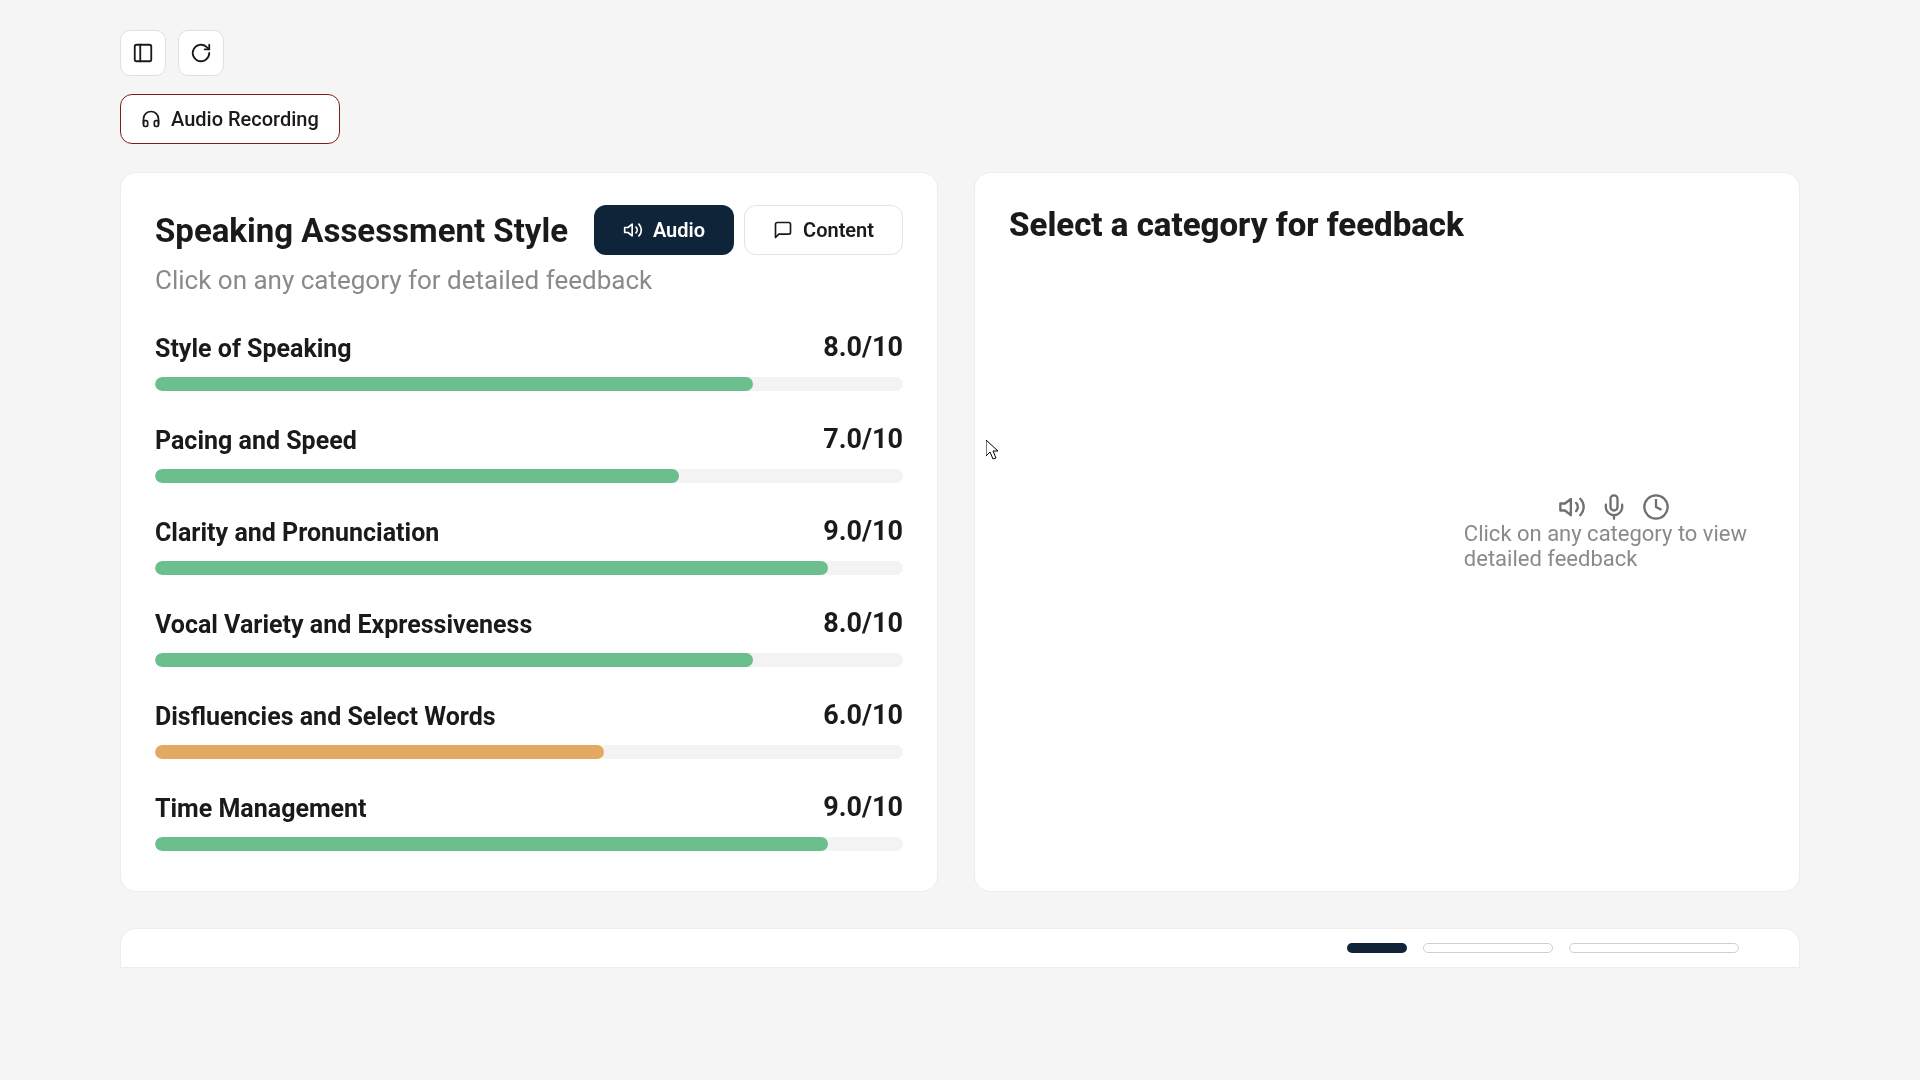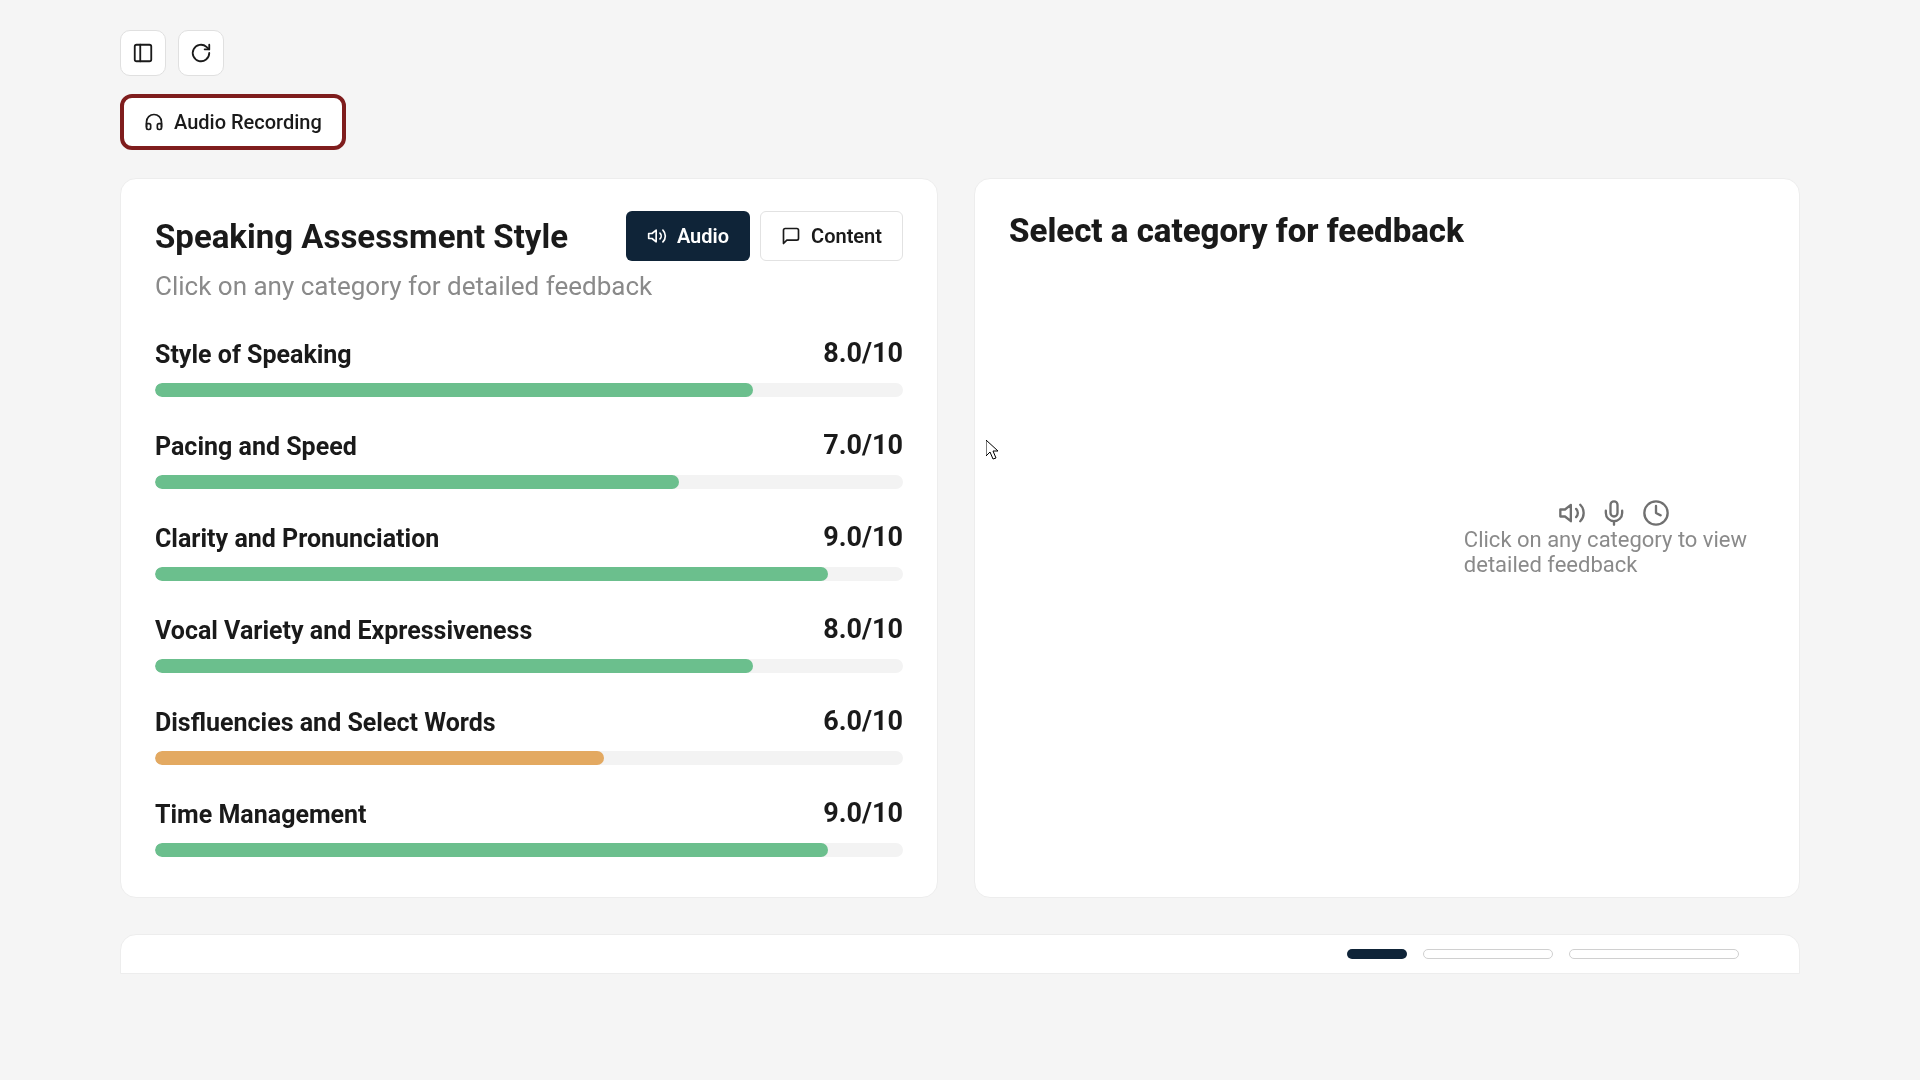--- a/index.html
+++ b/index.html
@@ -33,21 +33,21 @@
       display: flex;
       align-items: center;
       justify-content: center;
       cursor: pointer;
     }
     .audio-recording-pill {
       display: inline-flex;
       align-items: center;
       gap: 10px;
       padding: 12px 20px;
-      border: 4px solid #7f1d1d;
+      border: 1px solid #7f1d1d;
       border-radius: 12px;
       background: #ffffff;
       margin-bottom: 28px;
     }
     .audio-recording-pill span {
       font-size: 20px;
       color: #1a1a1a;
       font-weight: 500;
     }
     .main-grid {
@@ -82,22 +82,22 @@
       color: #1a1a1a;
     }
     .tab-group {
       display: flex;
       gap: 10px;
     }
     .tab-btn {
       display: flex;
       align-items: center;
       gap: 10px;
-      padding: 12px 20px;
-      border-radius: 6px;
+      padding: 12px 28px;
+      border-radius: 12px;
       font-size: 20px;
       font-weight: 600;
       cursor: pointer;
       border: 1px solid transparent;
     }
     .tab-btn.active {
       background: #0f2438;
       color: #ffffff;
     }
     .tab-btn.inactive {

